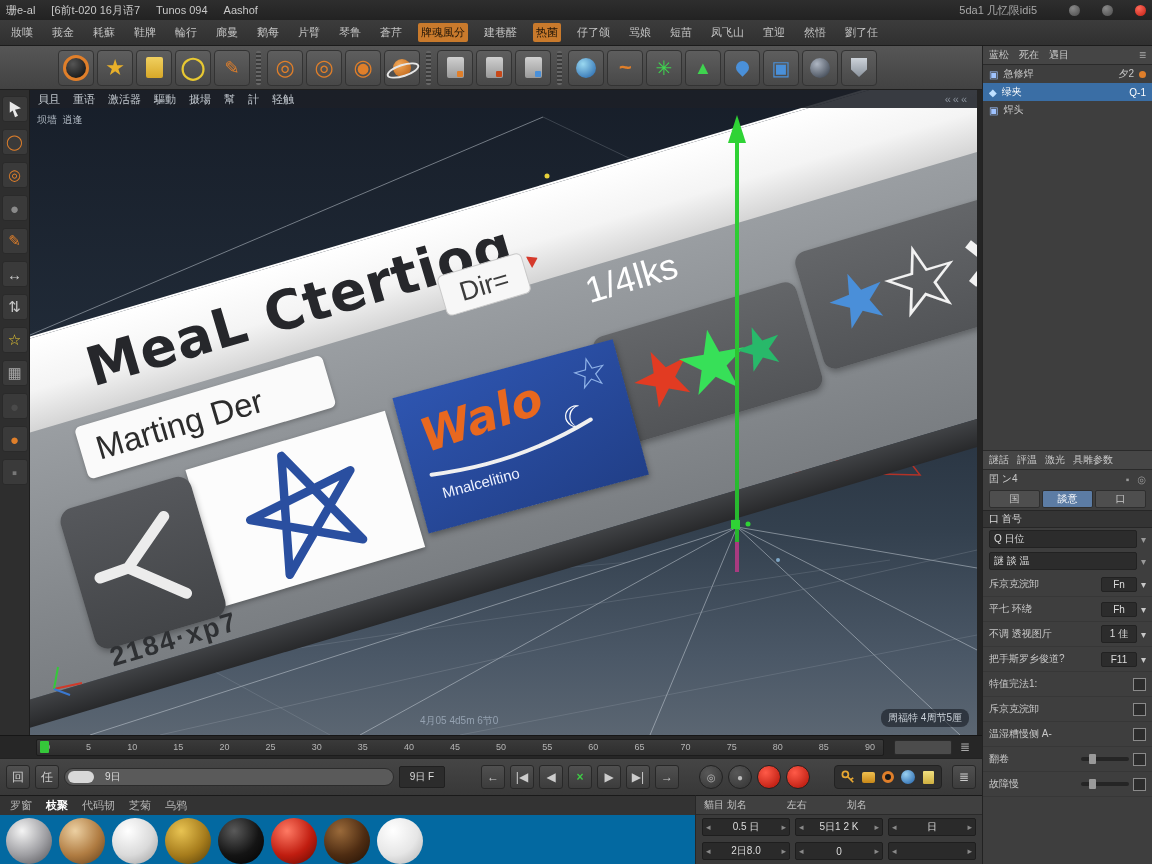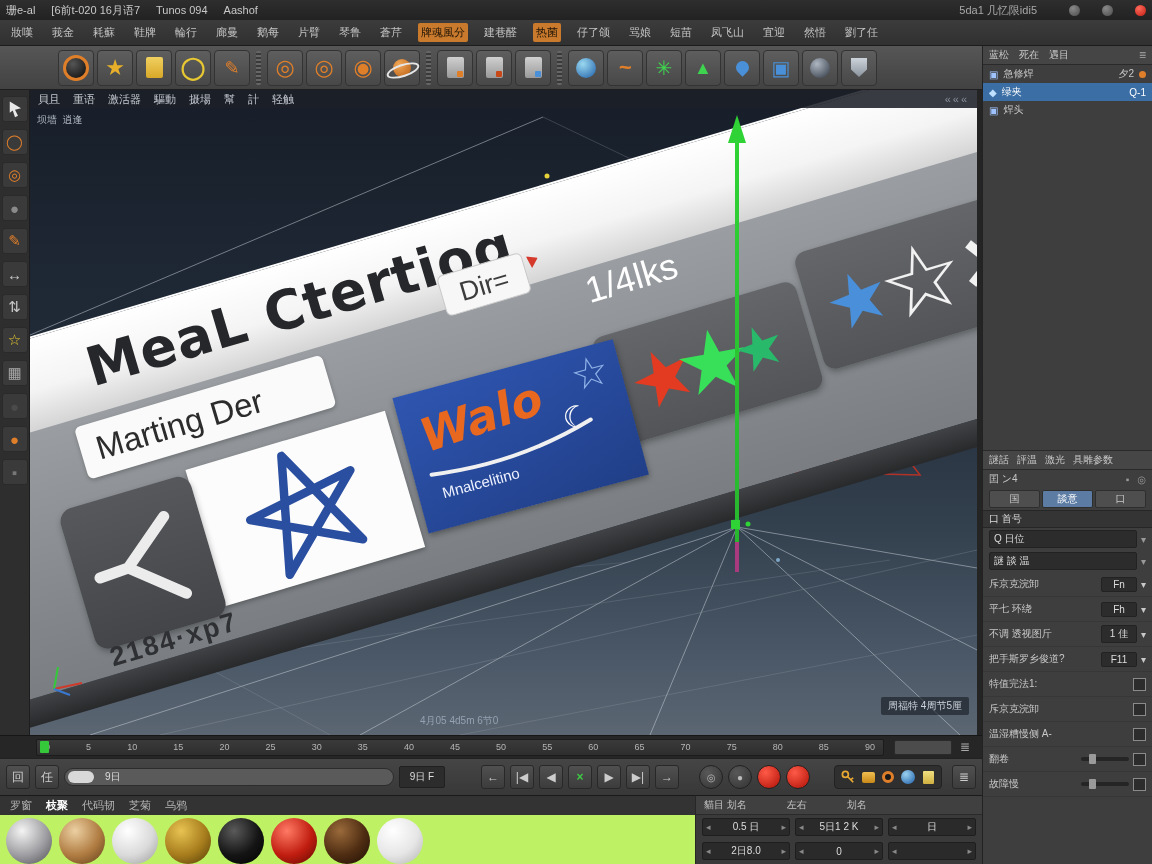--- a/index.html
+++ b/index.html
@@ -48,22 +48,22 @@
   .ltbtn{width:26px;height:26px;border-radius:3px;background:#3a3a3a;border:1px solid #2a2a2a;display:flex;align-items:center;justify-content:center;font-size:15px;box-sizing:border-box;}
 
   
   .viewport{position:absolute;left:30px;top:90px;width:947px;height:645px;overflow:hidden;
             background:linear-gradient(180deg,#171e29 0%,#202a37 38%,#33404e 68%,#4b5867 88%,#5b6672 100%);}
   .vpmenu{position:absolute;left:0;top:0;width:100%;height:18px;background:rgba(28,32,39,.88);display:flex;align-items:center;
           gap:13px;padding:0 8px;box-sizing:border-box;font-size:11px;color:#c3c9d0;z-index:12;}
   .vpmenu .corner{margin-left:auto;color:#89919b;letter-spacing:2px;}
   .vplabel{position:absolute;left:7px;top:23px;font-size:10px;color:#aeb7c1;z-index:12;}
   .vpbc{position:absolute;left:390px;bottom:7px;font-size:10px;color:#94a1b0;z-index:12;}
-  .vpbr{position:absolute;right:8px;bottom:20px;font-size:10px;color:#ccd3da;background:rgba(15,19,26,.55);
-        padding:2px 7px;border-radius:2px;z-index:12;}
+  .vpbr{position:absolute;right:8px;bottom:8px;font-size:10px;color:#ccd3da;background:rgba(15,19,26,.55);
+        padding:2px 7px;border-radius:8px;z-index:12;}
   svg.lines{position:absolute;left:0;top:0;z-index:1;}
 
   
   .axis-head{position:absolute;left:698px;top:25px;width:0;height:0;border-left:9px solid transparent;
              border-right:9px solid transparent;border-bottom:28px solid #2fd335;z-index:8;}
   .axis-shaft{position:absolute;left:705px;top:50px;width:4px;height:402px;background:linear-gradient(#2fd335,#27b62e);z-index:8;}
   .axis-purple{position:absolute;left:705px;top:452px;width:4px;height:30px;background:#a93a80;z-index:8;}
   .axis-cube{position:absolute;left:701px;top:430px;width:9px;height:9px;background:#2fd335;z-index:8;}
   .gizmo{position:absolute;left:18px;bottom:38px;z-index:12;}
 
@@ -153,21 +153,21 @@
   .rec.dark{background:radial-gradient(circle at 35% 30%,#585858,#333);}
   .rec.redb{background:radial-gradient(circle at 35% 30%,#ff5a48,#b01005);}
   .tgroup{display:flex;gap:4px;background:#2f2f2f;border:1px solid #222;border-radius:4px;padding:3px 5px;align-items:center;}
   .mini{width:16px;height:16px;display:flex;align-items:center;justify-content:center;}
   .mini .ringball{width:12px;height:12px;border-radius:50%;background:#181818;border:3px solid #e07f2a;box-sizing:border-box;}
   .mini .bball{width:14px;height:14px;border-radius:50%;background:radial-gradient(circle at 35% 30%,#9ad0f0,#1e5fa8);}
   .mini .ybox{width:13px;height:11px;background:linear-gradient(#f0c050,#c88818);border-radius:2px;}
   .mini .ypage{width:11px;height:13px;background:linear-gradient(#f0e080,#d0b040);border-radius:1px;}
 
   
-  .bl{position:absolute;left:0;top:795px;width:816px;height:69px;background:#bef264;border-top:1px solid #1a1a1a;box-sizing:border-box;}
+  .bl{position:absolute;left:0;top:795px;width:816px;height:69px;background:#0369a1;border-top:1px solid #1a1a1a;box-sizing:border-box;}
   .mat-tabs{display:flex;gap:14px;align-items:center;height:19px;padding:0 10px;font-size:11px;color:#b5b5b5;background:#333;}
   .mat-tabs .on{color:#fff;font-weight:bold;}
   .swatches{display:flex;gap:7px;padding:3px 6px;align-items:center;}
   .sw{width:46px;height:46px;border-radius:50%;flex:0 0 auto;}
   .sw0{background:radial-gradient(circle at 35% 28%,#f4f4f4,#9e9ea2 55%,#4e4e52);}
   .sw1{background:radial-gradient(circle at 35% 28%,#ecd0a2,#b07c42 55%,#5e3c18);}
   .sw2{background:radial-gradient(circle at 35% 28%,#ffffff,#dadada 55%,#9a9a9a);}
   .sw3{background:radial-gradient(circle at 35% 28%,#e8c352,#a67c1c 55%,#503a08);}
   .sw4{background:radial-gradient(circle at 35% 28%,#5a5a5a,#141414 55%,#000);}
   .sw5{background:radial-gradient(circle at 35% 28%,#ff7a64,#c01d10 55%,#5e0800);}

